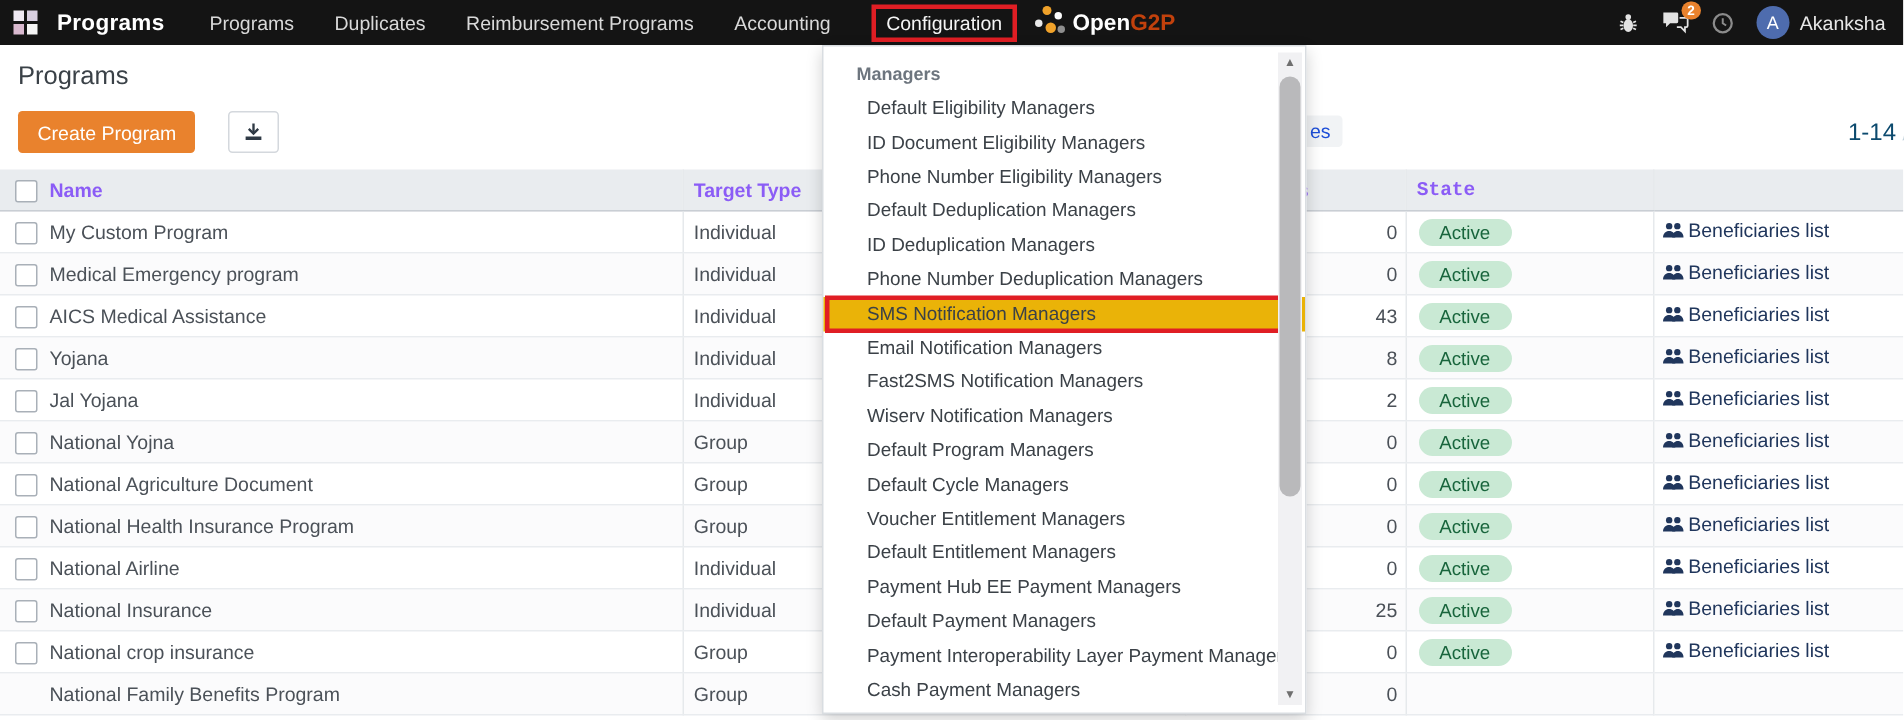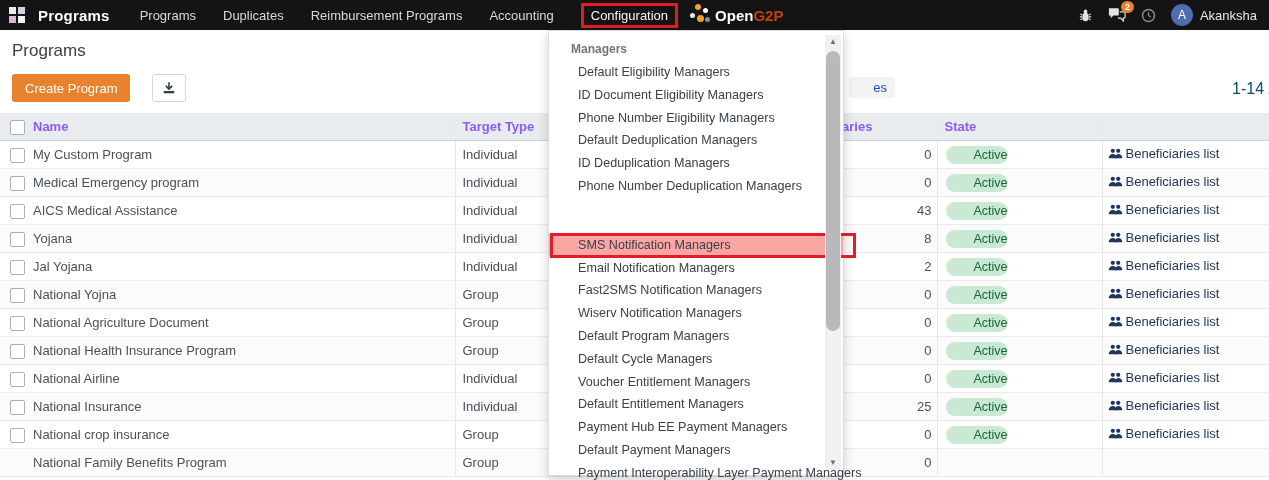--- a/index.html
+++ b/index.html
@@ -58,39 +58,39 @@
   .list-table{position:absolute;left:0;top:113px;border-collapse:collapse;table-layout:fixed;
               width:1269px;font-size:13px;color:#4b5158;}
   .list-table th{height:25px;background:#e9ecef;font-weight:bold;color:#8b5cf6;text-align:left;
                  border-bottom:1px solid #c9ced4;cursor:pointer;}
   .list-table td{height:25px;border-bottom:1px solid #e9ecef;overflow:hidden;white-space:nowrap;}
   .list-table tbody tr:nth-child(even) td{background:#fbfbfc;}
   .bcol{border-right:1px solid #e6e9ec;}
   .h-name,.c-name{padding-left:3px;}
   .h-type,.c-type{padding-left:7px;}
   .h-ben,.c-ben{text-align:right;padding-right:5px;}
-  .h-state{padding-left:7px;}
+  .h-state{padding-left:7px;font-family:Liberation Mono, monospace;}
   .c-state .badge{margin-left:7px;}
   .c-act{padding-left:5px;}
   .cb{display:inline-block;width:13px;height:13px;border:1px solid #a9b0b8;border-radius:2px;
       background:#fff;margin-left:9px;vertical-align:middle;cursor:pointer;}
-  .badge{display:inline-block;min-width:62px;text-align:right;padding:2px 0;border-radius:10px;
+  .badge{display:inline-block;min-width:62px;text-align:center;padding:2px 0;border-radius:10px;
          font-size:12.5px;font-weight:500;}
   .badge.active{background:#c9e9d4;color:#18653c;}
   .blink{color:#20365c;display:inline-flex;align-items:center;gap:3px;cursor:pointer;}
   .blink svg{flex:none;}
 
   
-  .dropdown{position:absolute;left:548px;top:30px;width:296px;height:446px;background:#fff;
+  .dropdown{position:absolute;left:548px;top:30px;width:323px;height:446px;background:#fff;
             border:1px solid #d9dde1;box-shadow:0 4px 10px rgba(0,0,0,.18);z-index:10;
             box-sizing:border-box;}
   .dd-section{margin:11px 0 5px 22px;font-size:12px;font-weight:bold;color:#6d757e;}
   .dd-item{height:22.8px;line-height:22.8px;padding-left:29px;font-size:12.6px;color:#3b4147;
            position:relative;white-space:nowrap;cursor:pointer;}
-  .dd-item.hl{background:#fca5a5;margin-top:36px;}
+  .dd-item.hl{background:#eab308;}
   .red-frame{position:absolute;left:1px;top:-1px;width:306px;height:25px;border:3px solid #e01e24;
              box-sizing:border-box;pointer-events:none;}
   .dd-scrollbar{position:absolute;top:4px;right:2px;width:16px;bottom:5px;background:#f1f1f3;}
   .dd-arrow{position:absolute;left:0;width:16px;text-align:center;font-size:8px;color:#6f6f6f;
             cursor:pointer;line-height:10px;}
   .dd-up{top:2px;} .dd-down{bottom:2px;}
   .dd-thumb{position:absolute;top:16px;left:1px;width:14px;height:280px;background:#b9b9bb;
             border-radius:7px;cursor:pointer;}
 </style>
 </head>

